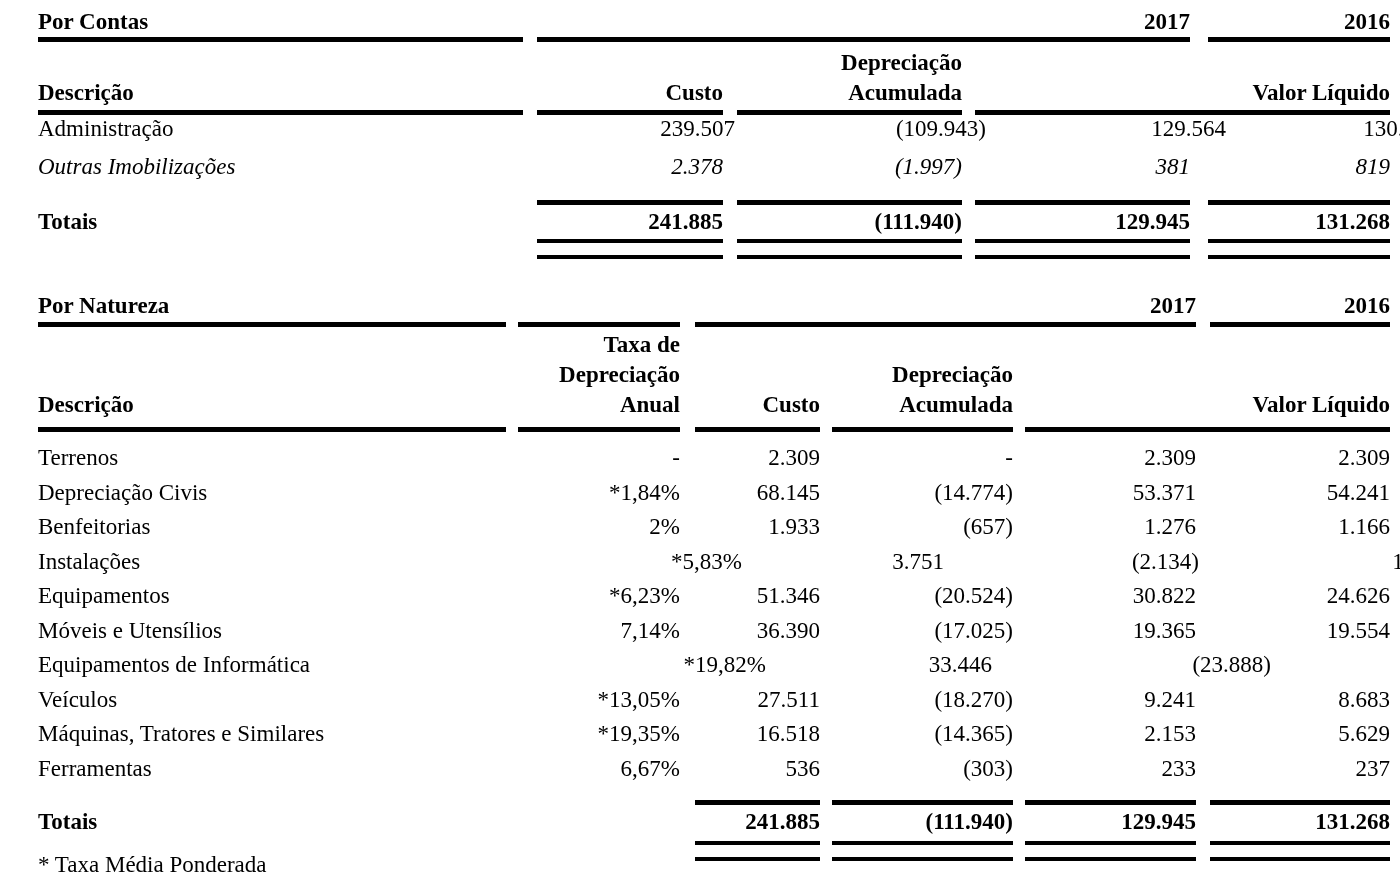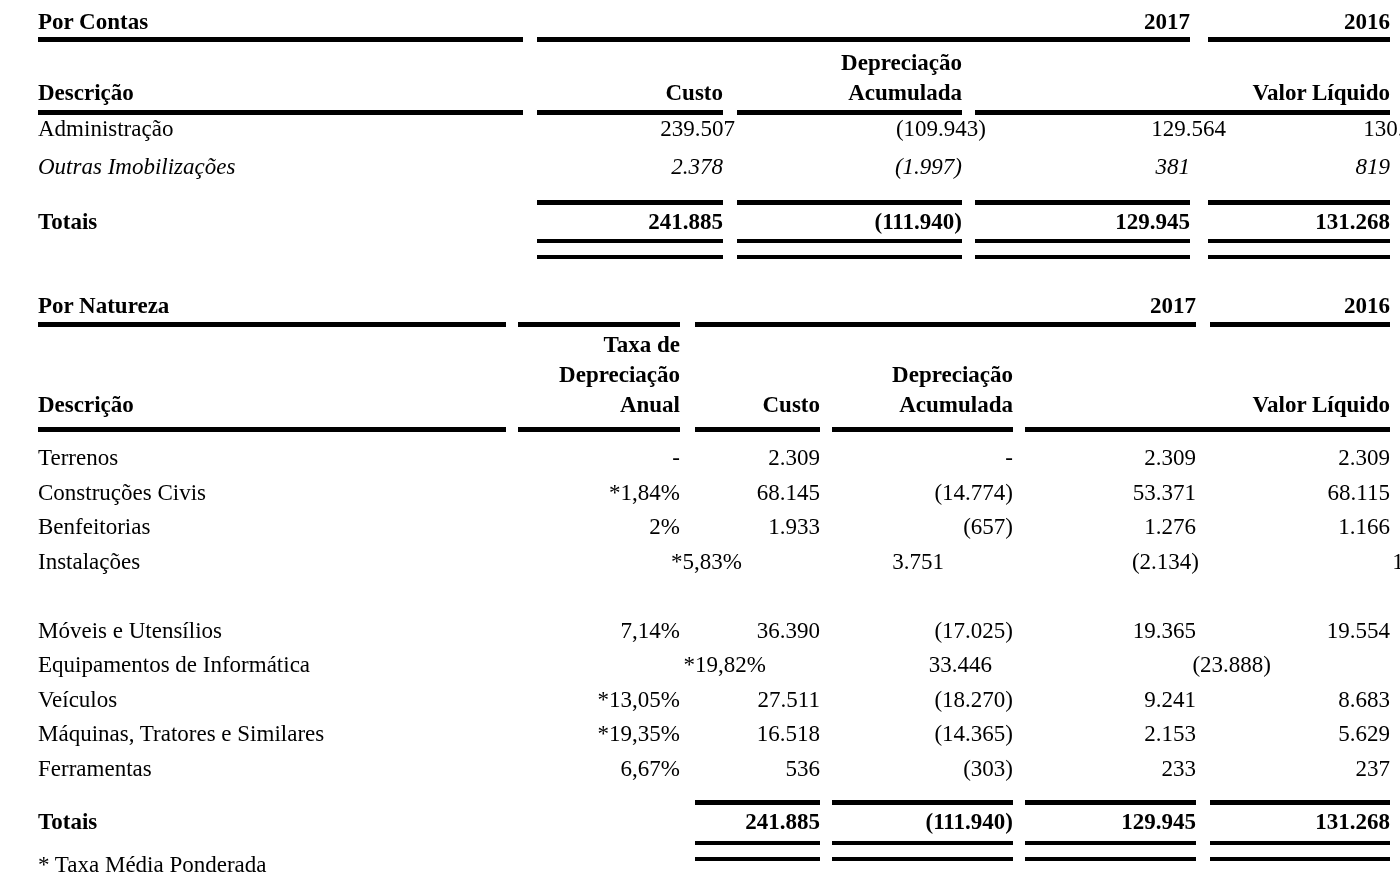--- a/index.html
+++ b/index.html
@@ -129,43 +129,51 @@
 
   <div class="row g2" style="top:446px;height:24px;">
     <div class="ca cell">Terrenos</div>
     <div class="cb right cell">-</div>
     <div class="cc right cell">2.309</div>
     <div class="cd right cell">-</div>
     <div class="ce right cell">2.309</div>
     <div class="cf right cell">2.309</div>
   </div>
   <div class="row g2" style="top:481px;height:24px;">
-    <div class="ca cell">Construções Civis</div>
+    <div class="ca cell">Depreciação Civis</div>
     <div class="cb right cell">*1,84%</div>
     <div class="cc right cell">68.145</div>
     <div class="cd right cell">(14.774)</div>
     <div class="ce right cell">53.371</div>
-    <div class="cf right cell">68.115</div>
+    <div class="cf right cell">54.241</div>
   </div>
   <div class="row g2" style="top:515px;height:24px;">
     <div class="ca cell">Benfeitorias</div>
     <div class="cb right cell">2%</div>
     <div class="cc right cell">1.933</div>
     <div class="cd right cell">(657)</div>
     <div class="ce right cell">1.276</div>
     <div class="cf right cell">1.166</div>
   </div>
   <div class="row g2" style="top:550px;height:24px;gap:31px;">
     <div class="ca cell">Instalações</div>
     <div class="cb right cell">*5,83%</div>
     <div class="cc right cell">3.751</div>
     <div class="cd right cell">(2.134)</div>
     <div class="ce right cell">1.617</div>
     <div class="cf right cell">1.722</div>
   </div>
+  <div class="row g2" style="top:584px;height:24px;">
+    <div class="ca cell">Equipamentos</div>
+    <div class="cb right cell">*6,23%</div>
+    <div class="cc right cell">51.346</div>
+    <div class="cd right cell">(20.524)</div>
+    <div class="ce right cell">30.822</div>
+    <div class="cf right cell">24.626</div>
+  </div>
   <div class="row g2" style="top:619px;height:24px;">
     <div class="ca cell">Móveis e Utensílios</div>
     <div class="cb right cell">7,14%</div>
     <div class="cc right cell">36.390</div>
     <div class="cd right cell">(17.025)</div>
     <div class="ce right cell">19.365</div>
     <div class="cf right cell">19.554</div>
   </div>
   <div class="row g2" style="top:653px;height:24px;gap:43px;">
     <div class="ca cell">Equipamentos de Informática</div>

